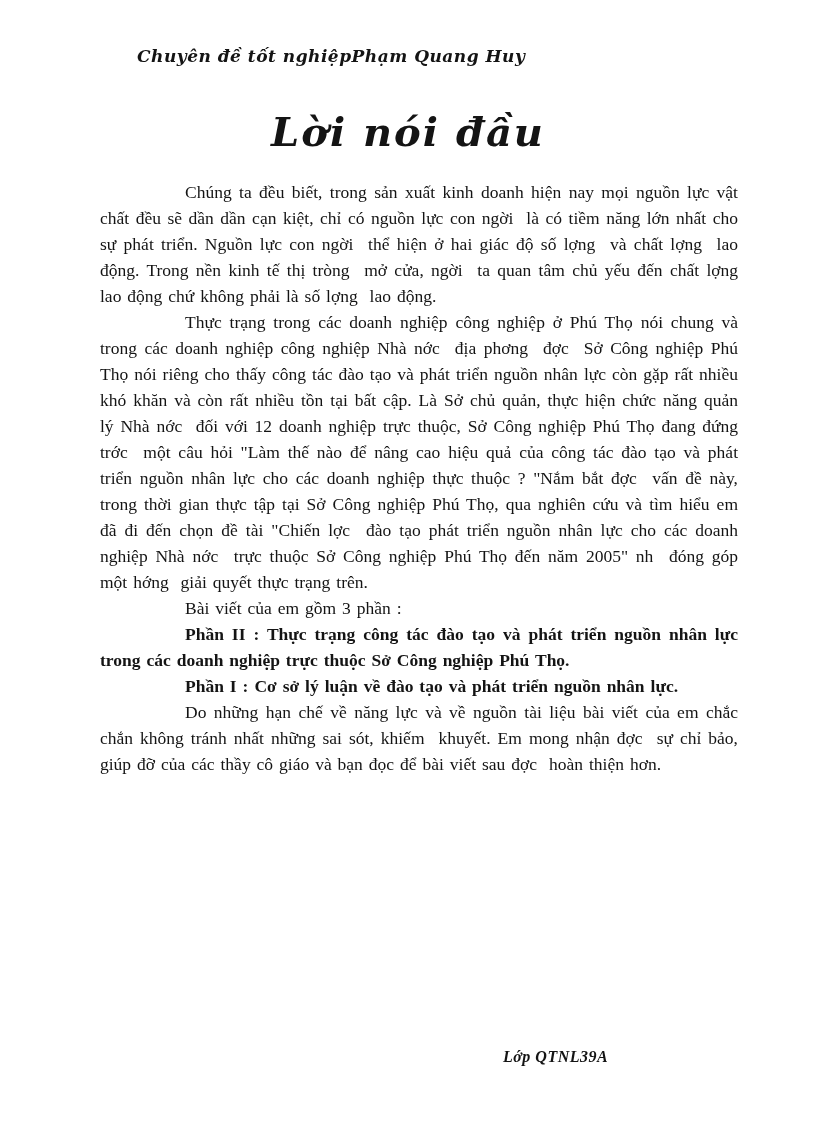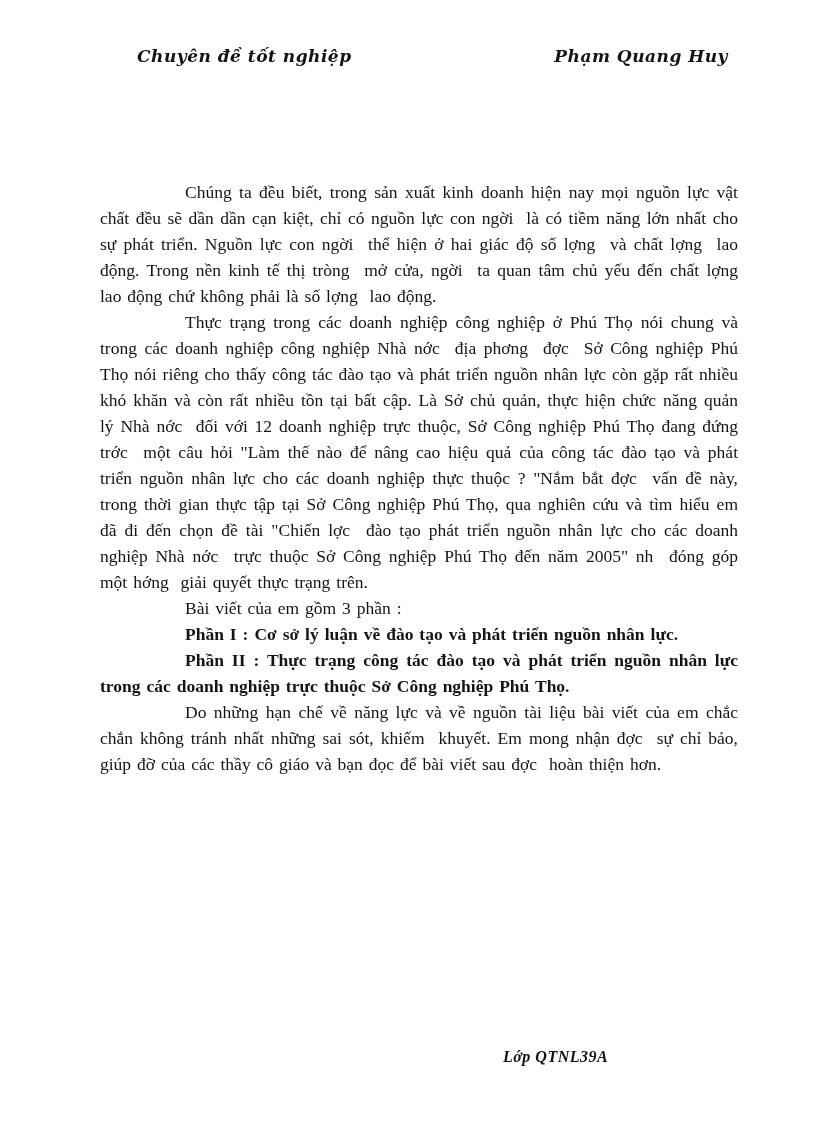--- a/index.html
+++ b/index.html
@@ -16,21 +16,20 @@
     color: #141414;
     font-family: "Liberation Serif", serif;
     overflow: hidden;
   }
   .header-row {
     position: absolute;
     top: 46px;
     left: 137px;
     right: 88px;
     display: flex;
-    justify-content: space-between;
     align-items: baseline;
     font-family: "DejaVu Serif", serif;
     font-style: italic;
     font-weight: bold;
     font-size: 17px;
     letter-spacing: 0.5px;
   }
   .doc-title {
     position: absolute;
     top: 108px;
@@ -75,25 +74,26 @@
 </head>
 <body>
 
 <div class="page">
 
   <div class="header-row">
     <span>Chuyên đề tốt nghiệp</span>
     <span>Phạm Quang Huy</span>
   </div>
 
+  <div class="doc-title">Lời nói đầu</div>
 
   <div class="body-text">
     <p>Chúng ta đều biết, trong sản xuất kinh doanh hiện nay mọi nguồn lực vật chất đều sẽ dần dần cạn kiệt, chỉ có nguồn lực con ngời  là có tiềm năng lớn nhất cho sự phát triển. Nguồn lực con ngời  thể hiện ở hai giác độ số lợng  và chất lợng  lao động. Trong nền kinh tế thị tròng  mở cửa, ngời  ta quan tâm chủ yếu đến chất lợng  lao động chứ không phải là số lợng  lao động.</p>
     <p>Thực trạng trong các doanh nghiệp công nghiệp ở Phú Thọ nói chung và trong các doanh nghiệp công nghiệp Nhà nớc  địa phơng  đợc  Sở Công nghiệp Phú Thọ nói riêng cho thấy công tác đào tạo và phát triển nguồn nhân lực còn gặp rất nhiều khó khăn và còn rất nhiều tồn tại bất cập. Là Sở chủ quản, thực hiện chức năng quản lý Nhà nớc  đối với 12 doanh nghiệp trực thuộc, Sở Công nghiệp Phú Thọ đang đứng trớc  một câu hỏi "Làm thế nào để nâng cao hiệu quả của công tác đào tạo và phát triển nguồn nhân lực cho các doanh nghiệp thực thuộc ? "Nắm bắt đợc  vấn đề này, trong thời gian thực tập tại Sở Công nghiệp Phú Thọ, qua nghiên cứu và tìm hiểu em đã đi đến chọn đề tài "Chiến lợc  đào tạo phát triển nguồn nhân lực cho các doanh nghiệp Nhà nớc  trực thuộc Sở Công nghiệp Phú Thọ đến năm 2005" nh  đóng góp một hớng  giải quyết thực trạng trên.</p>
     <p>Bài viết của em gồm 3 phần :</p>
+    <p class="p-bold">Phần II : Thực trạng công tác đào tạo và phát triển nguồn nhân lực trong các doanh nghiệp trực thuộc Sở Công nghiệp Phú Thọ.</p>
     <p class="p-bold">Phần I : Cơ sở lý luận về đào tạo và phát triển nguồn nhân lực.</p>
-    <p class="p-bold">Phần II : Thực trạng công tác đào tạo và phát triển nguồn nhân lực trong các doanh nghiệp trực thuộc Sở Công nghiệp Phú Thọ.</p>
     <p>Do những hạn chế về năng lực và về nguồn tài liệu bài viết của em chắc chắn không tránh nhất những sai sót, khiếm  khuyết. Em mong nhận đợc  sự chỉ bảo, giúp đỡ của các thầy cô giáo và bạn đọc để bài viết sau đợc  hoàn thiện hơn.</p>
   </div>
 
   <div class="page-footer">Lớp QTNL39A</div>
 
 </div>
 
 </body></html>

